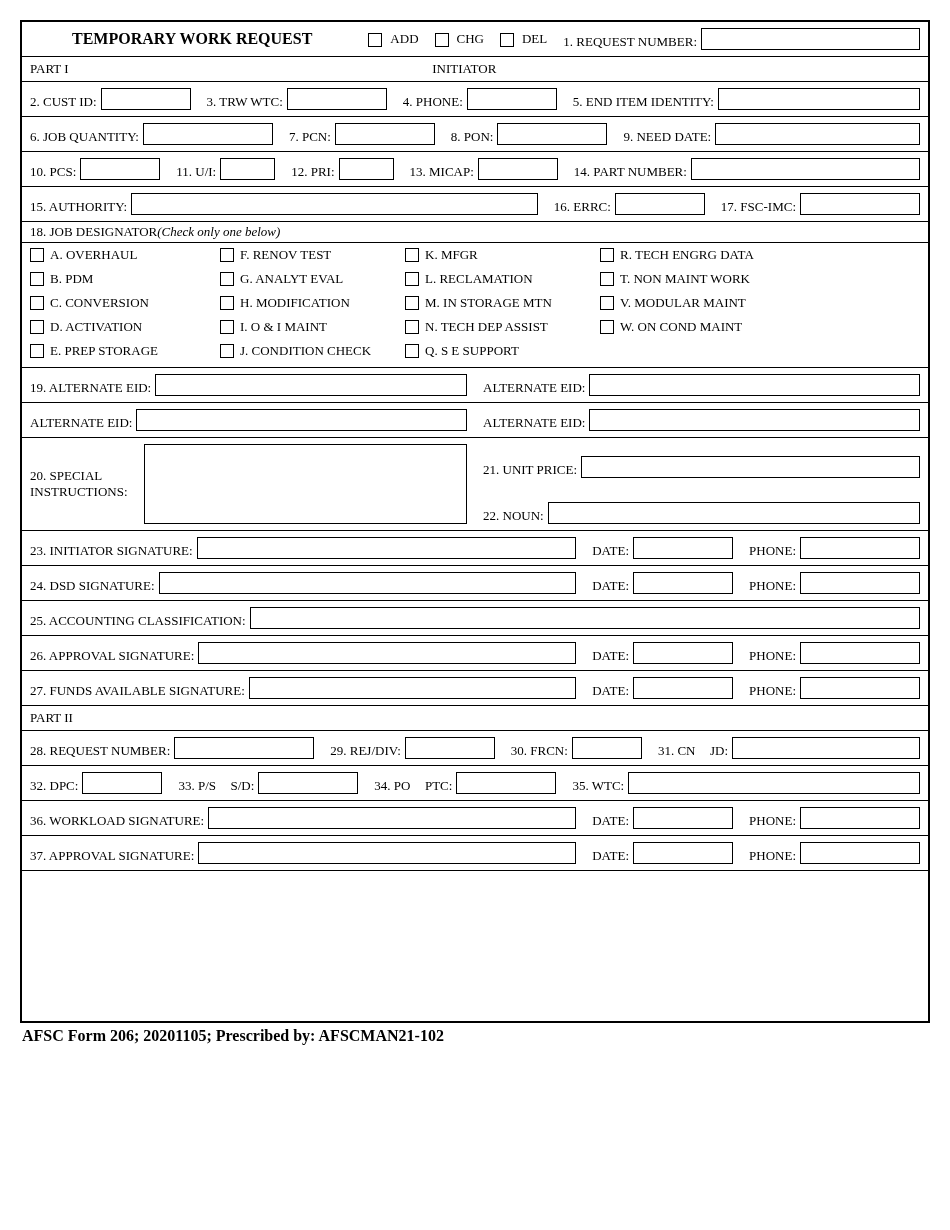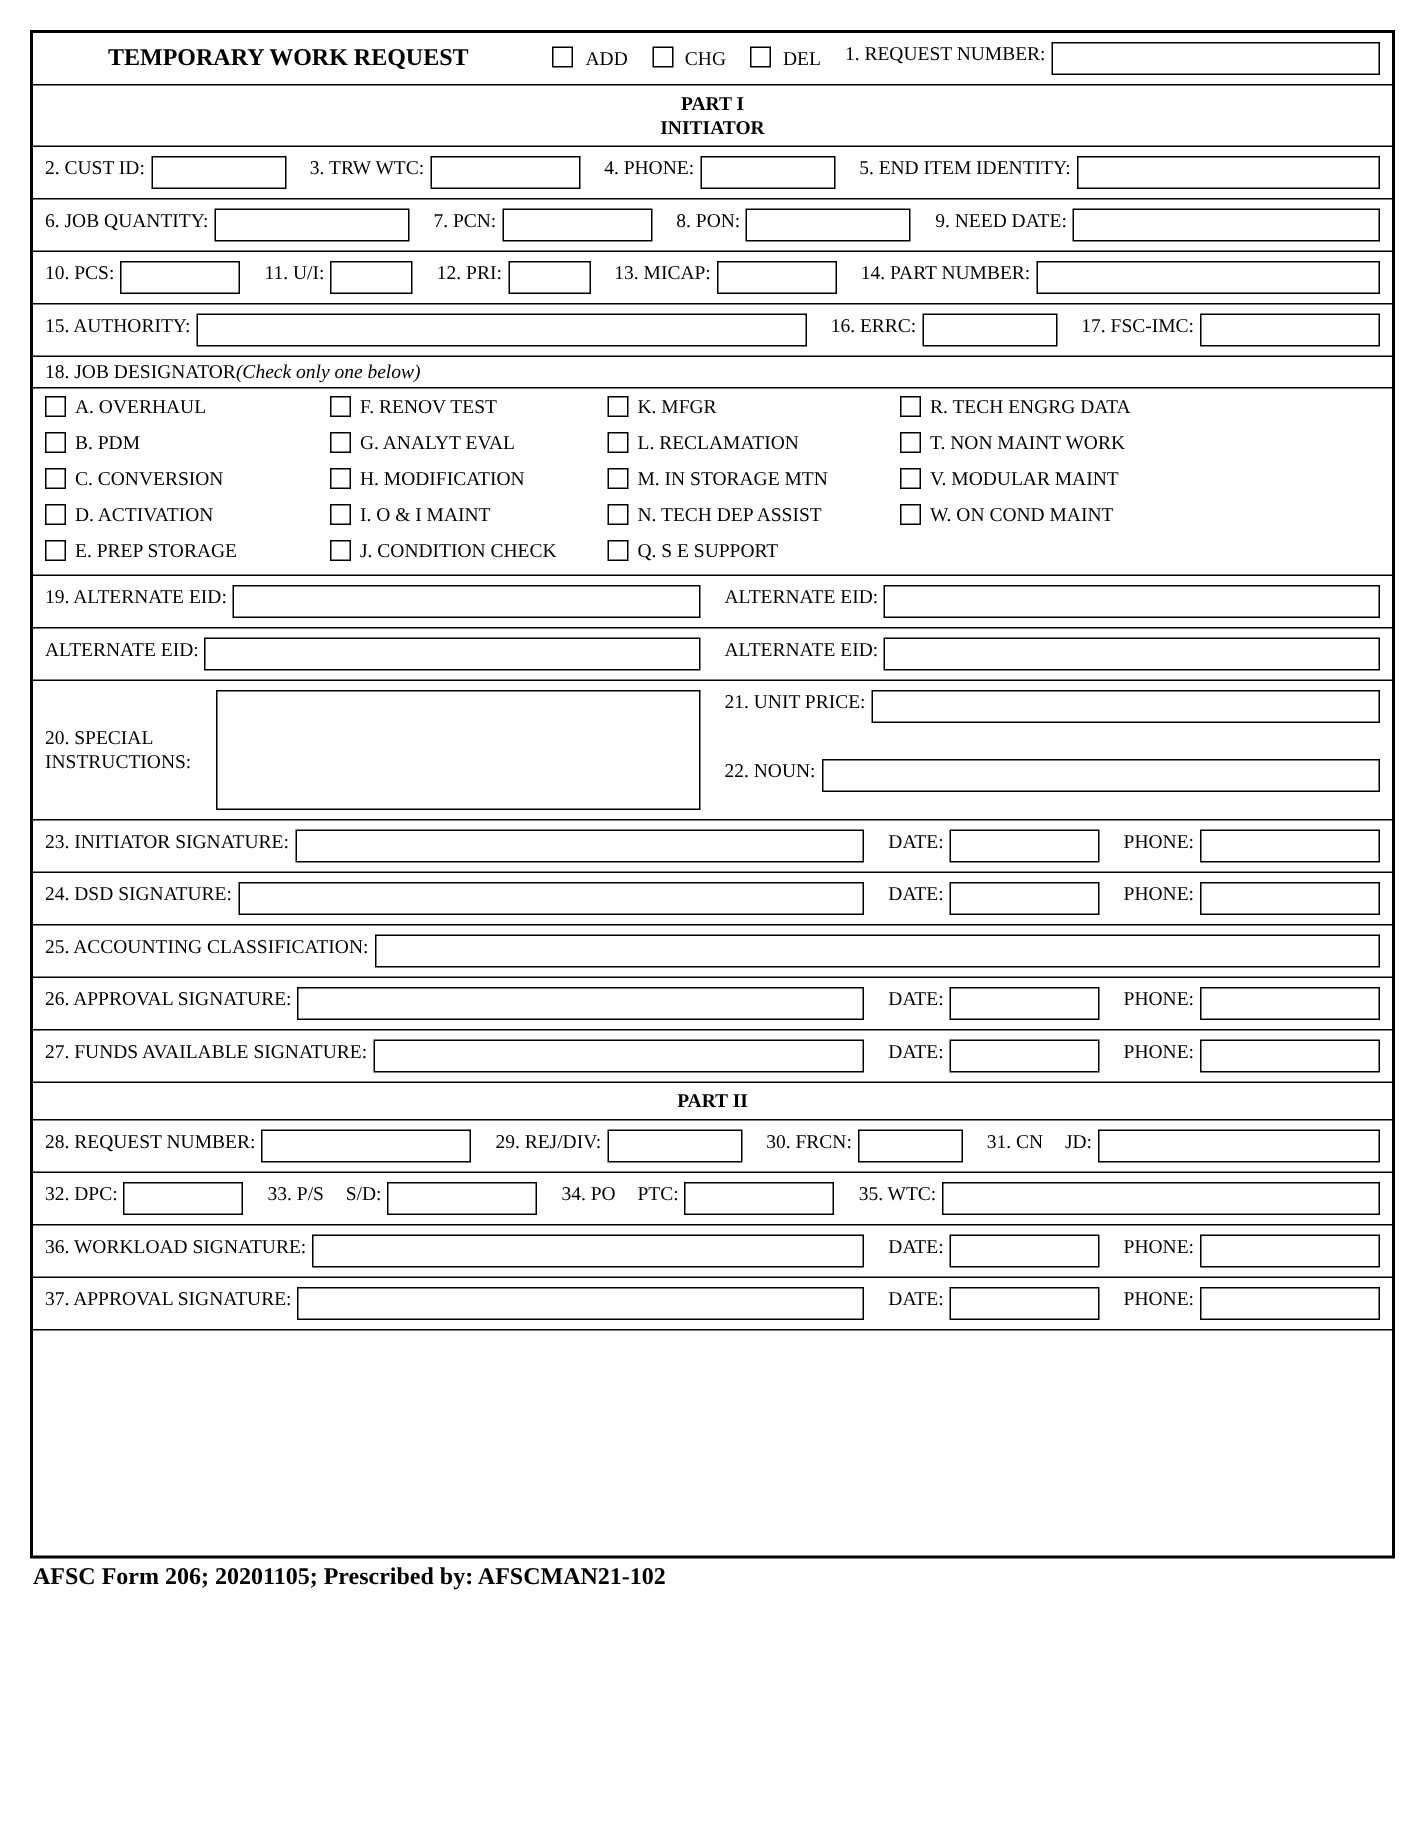--- a/index.html
+++ b/index.html
@@ -1,25 +1,25 @@
 <!DOCTYPE html>
 <html><head>
 <meta charset="utf-8">
 <style>
   * { box-sizing: border-box; margin: 0; padding: 0; }
   body { font-family: "Times New Roman", serif; font-size: 13px; background: #fff; padding: 20px; }
   .form { border: 2px solid #000; width: 910px; }
   .row { display: flex; align-items: center; border-bottom: 1px solid #000; }
   .row:last-child { border-bottom: none; }
-  .cell { display: flex; align-items: flex-start; padding: 6px 8px; gap: 4px; }
+  .cell { display: flex; align-items: flex-end; padding: 6px 8px; gap: 4px; }
   .label { white-space: nowrap; }
   .input { border: 1px solid #000; height: 22px; background: #fff; flex: 1; min-width: 30px; }
   .cb { width: 14px; height: 14px; border: 1px solid #000; display: inline-block; flex-shrink: 0; }
   .title { font-weight: bold; font-size: 16px; }
-  .part-hdr { font-weight: bold; padding: 4px 8px; display: flex; flex-direction: column; }
+  .part-hdr { font-weight: normal; padding: 4px 8px; display: flex; }
   .jd-grid { display: flex; flex-wrap: wrap; padding: 4px 8px 8px; gap: 8px 0; }
   .jd-item { display: flex; align-items: center; gap: 6px; }
   .jd-col1 { width: 190px; }
   .jd-col2 { width: 185px; }
   .jd-col3 { width: 195px; }
   .jd-col4 { width: 200px; }
   .footer { font-weight: bold; font-size: 16px; padding: 4px 0 0 2px; width: 910px; }
   .italic { font-style: italic; }
   .blank-bottom { height: 150px; }
 </style>

